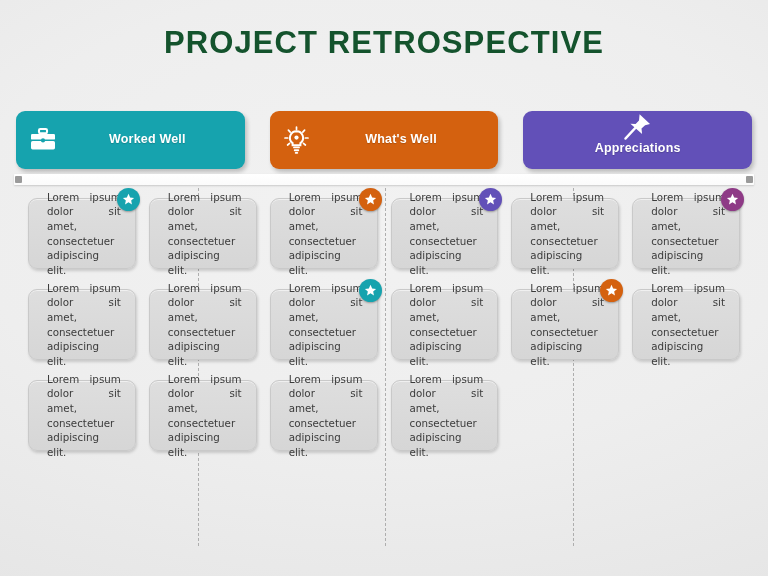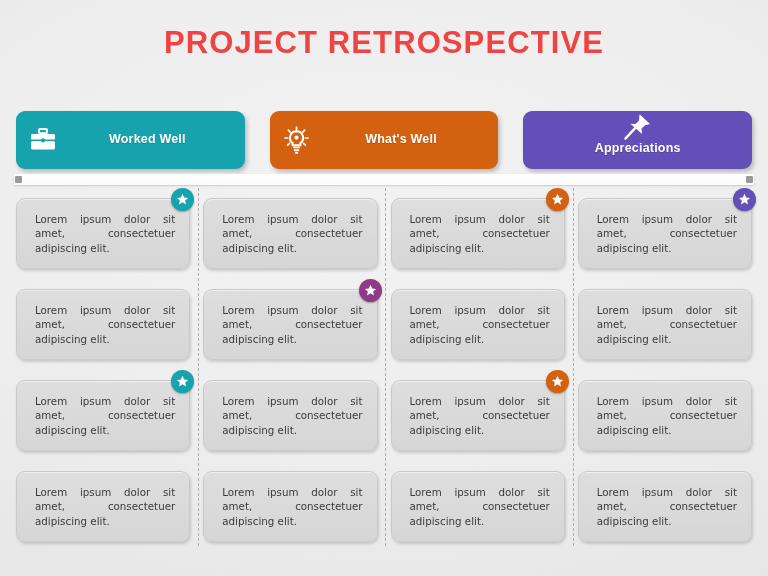--- a/index.html
+++ b/index.html
@@ -23,21 +23,21 @@
     width: 768px;
     height: 86px;
     display: flex;
     align-items: center;
     justify-content: center;
   }
   .page-title {
     font-size: 31px;
     font-weight: bold;
     letter-spacing: 1.1px;
-    color: #ef4444;
+    color: #14532d;
     text-align: center;
     font-family: "Liberation Sans", sans-serif;
   }
 
   
   .headers {
     position: absolute;
     left: 0;
     top: 111px;
     width: 768px;
@@ -100,23 +100,23 @@
   .ruler-nub.left  { left: 1px; }
   .ruler-nub.right { right: 1px; }
 
   
   .grid {
     position: absolute;
     left: 0;
     top: 192px;
     width: 768px;
     height: 356px;
-    padding: 0 16px;
+    padding: 0 28px;
     display: grid;
-    grid-template-columns: repeat(4, 1fr);
+    grid-template-columns: repeat(6, 1fr);
     grid-template-rows: repeat(4, 1fr);
     column-gap: 13px;
     row-gap: 8px;
   }
 
   .card-cell {
     position: relative;
   }
 
   .card {

